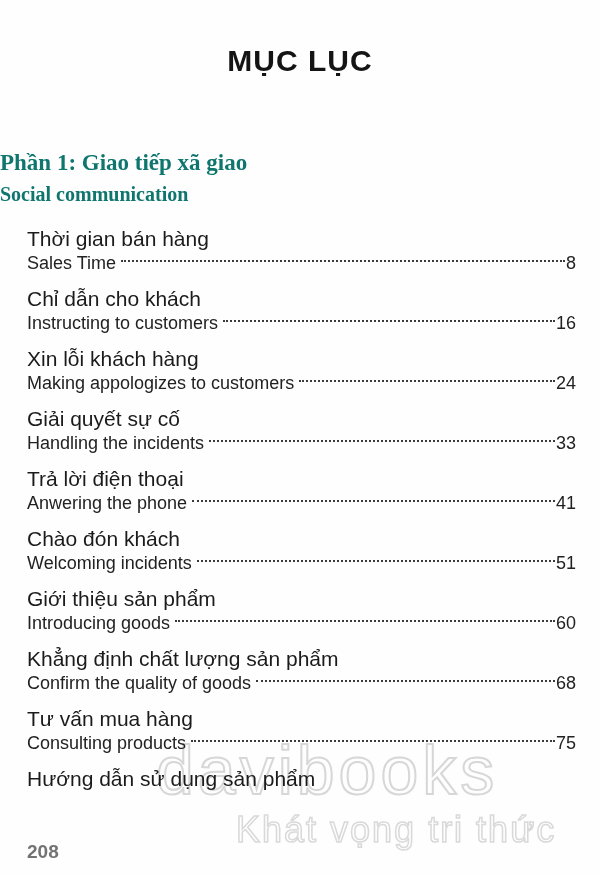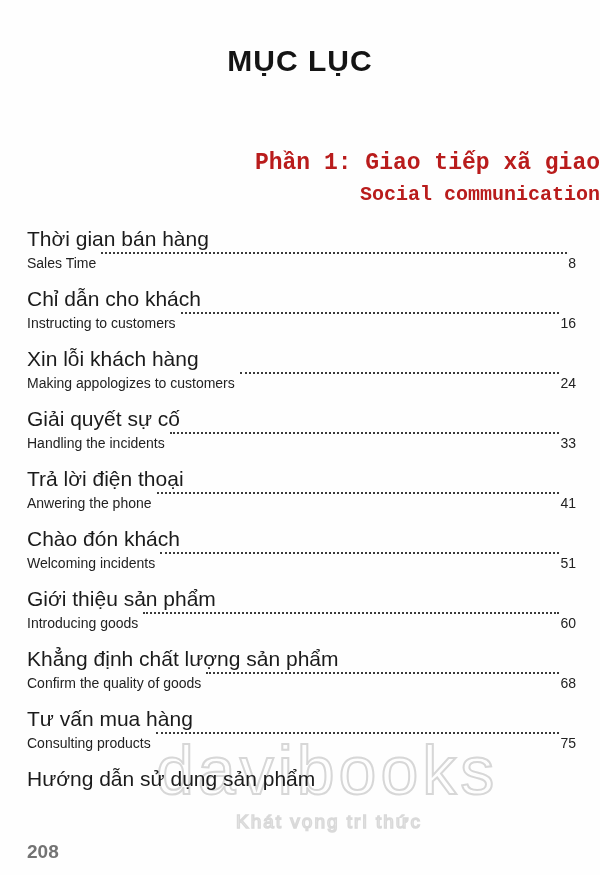--- a/index.html
+++ b/index.html
@@ -17,44 +17,44 @@
   .page-title {
     position: absolute; top: 24px; left: 0; width: 100%;
     text-align: center;
     font-size: 30px; font-weight: bold;
     letter-spacing: 1px;
     color: #141414;
     z-index: 2;
   }
   .section-head {
     position: absolute; top: 150px; left: 0; width: 100%;
-    text-align: right;
-    font-family: Liberation Mono, monospace;
-    color: #b91c1c;
+    text-align: left;
+    font-family: Liberation Serif, serif;
+    color: #0f766e;
     z-index: 2;
   }
   .section-head .vi-head {
     font-size: 23px; font-weight: bold;
     margin-bottom: 7px;
   }
   .section-head .en-head {
     font-size: 20px; font-weight: bold;
   }
   .toc {
     position: absolute; top: 226px; left: 27px; right: 24px;
     z-index: 2;
   }
   .toc-item { margin-bottom: 12px; }
   .toc-item .vi {
     font-size: 21px; line-height: 26px;
     color: #1b1b1b;
   }
   .en-row {
-    display: flex; align-items: flex-start;
-    font-size: 14px; line-height: 22px;
+    display: flex; align-items: center;
+    font-size: 18px; line-height: 22px;
     color: #222;
   }
   .en-row .en { white-space: nowrap; }
   .en-row .leader {
     flex: 1;
     border-bottom: 2px dotted #3a3a3a;
     margin: 0 1px 4px 5px;
     min-width: 20px;
   }
   .en-row .pg { white-space: nowrap; }
@@ -64,21 +64,21 @@
     letter-spacing: 4px;
     color: #1d4ed8;
     -webkit-text-fill-color: transparent;
     -webkit-text-stroke: 2px #d7d7d7;
     z-index: 1;
     pointer-events: none;
     user-select: none;
   }
   .watermark-slogan {
     position: absolute; top: 812px; left: 236px;
-    font-size: 19px; line-height: 1;
+    font-size: 36px; line-height: 1;
     letter-spacing: 2px;
     color: #0f766e;
     -webkit-text-fill-color: transparent;
     -webkit-text-stroke: 1.5px #d9d9d9;
     z-index: 1;
     pointer-events: none;
     user-select: none;
   }
   .folio {
     position: absolute; top: 841px; left: 27px;

